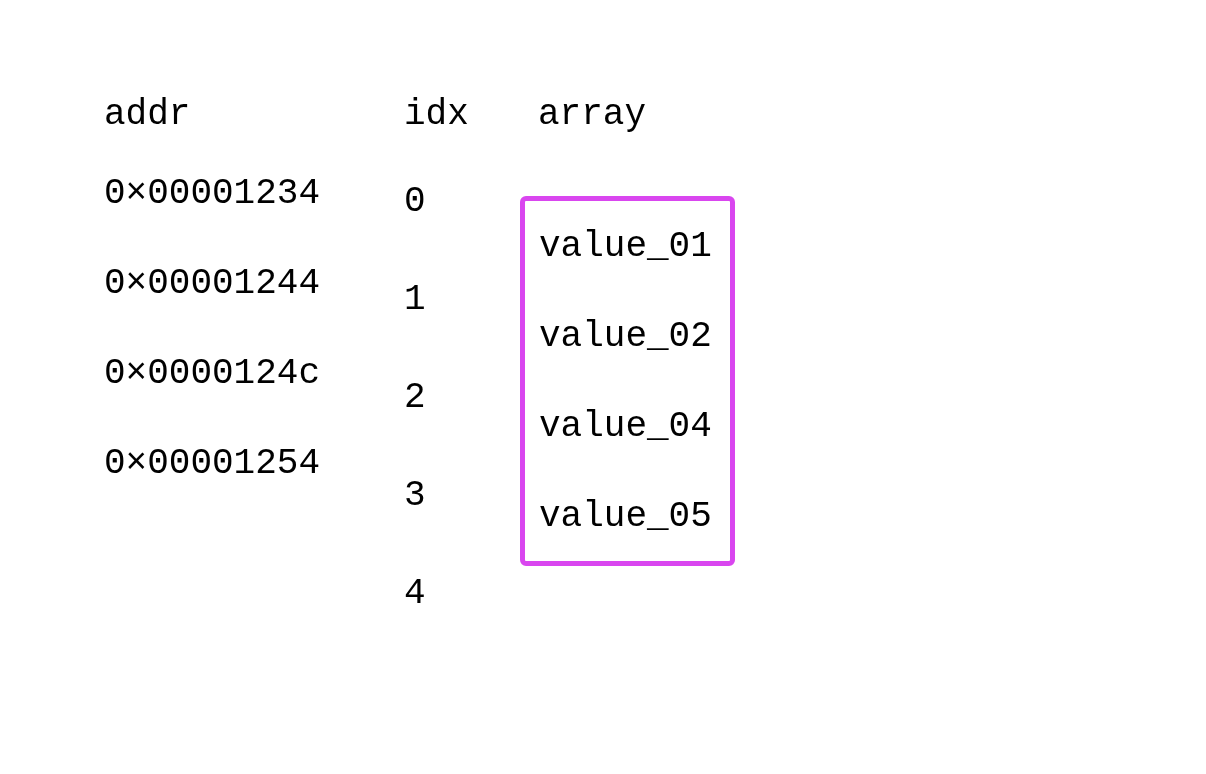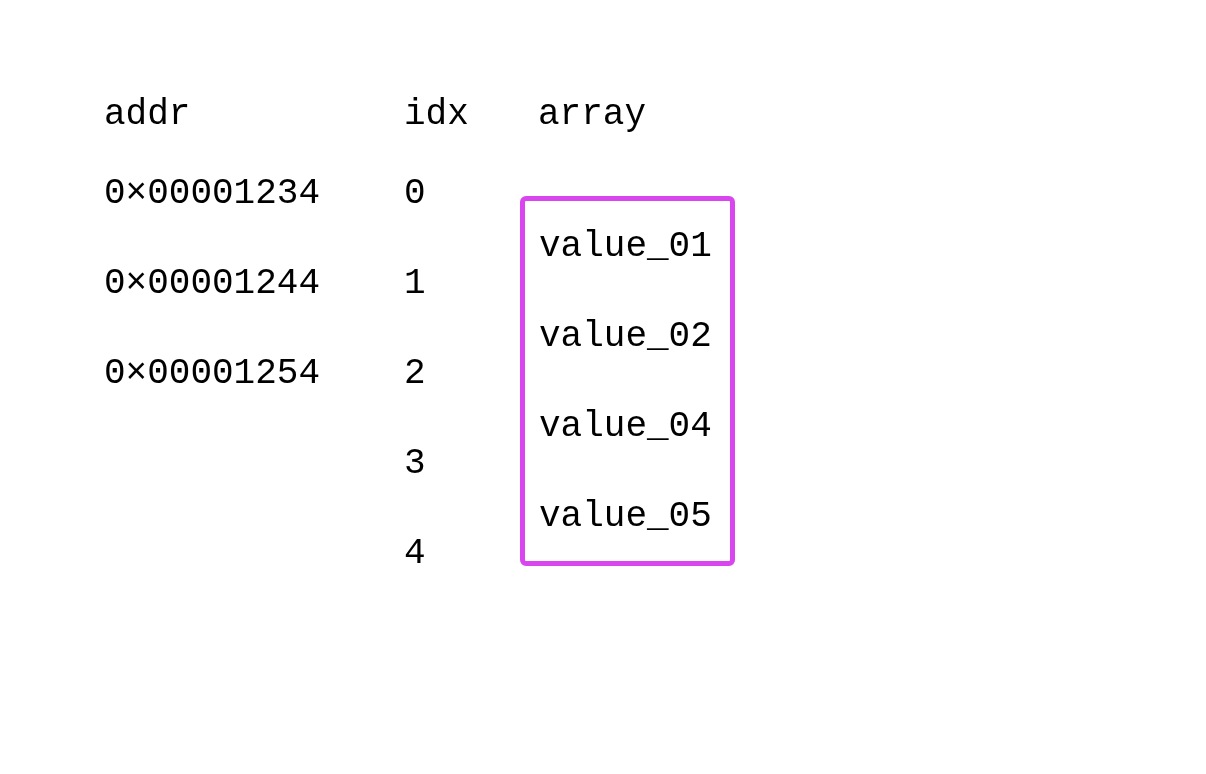--- a/index.html
+++ b/index.html
@@ -21,20 +21,21 @@
     }
     .col {
       display: flex;
       flex-direction: column;
     }
     .col-addr {
       width: 300px;
     }
     .col-idx {
       width: 120px;
+      gap: 8px;
     }
     .col-array {
       width: auto;
       gap: 48px;
     }
     .header-cell {
       height: 68px;
       display: flex;
       align-items: center;
       padding: 0 4px;
@@ -68,20 +69,21 @@
   </style>
 </head>
 <body>
 
 <div class="table-container">
 
   <div class="col col-addr">
     <div class="header-cell">addr</div>
     <div class="data-cell">0×00001234</div>
     <div class="data-cell">0×00001244</div>
+    <div class="data-cell">0×0000124c</div>
     <div class="data-cell">0×00001254</div>
   </div>
 
   <div class="col col-idx">
     <div class="header-cell">idx</div>
     <div class="data-cell">0</div>
     <div class="data-cell">1</div>
     <div class="data-cell">2</div>
     <div class="data-cell">3</div>
     <div class="data-cell">4</div>

